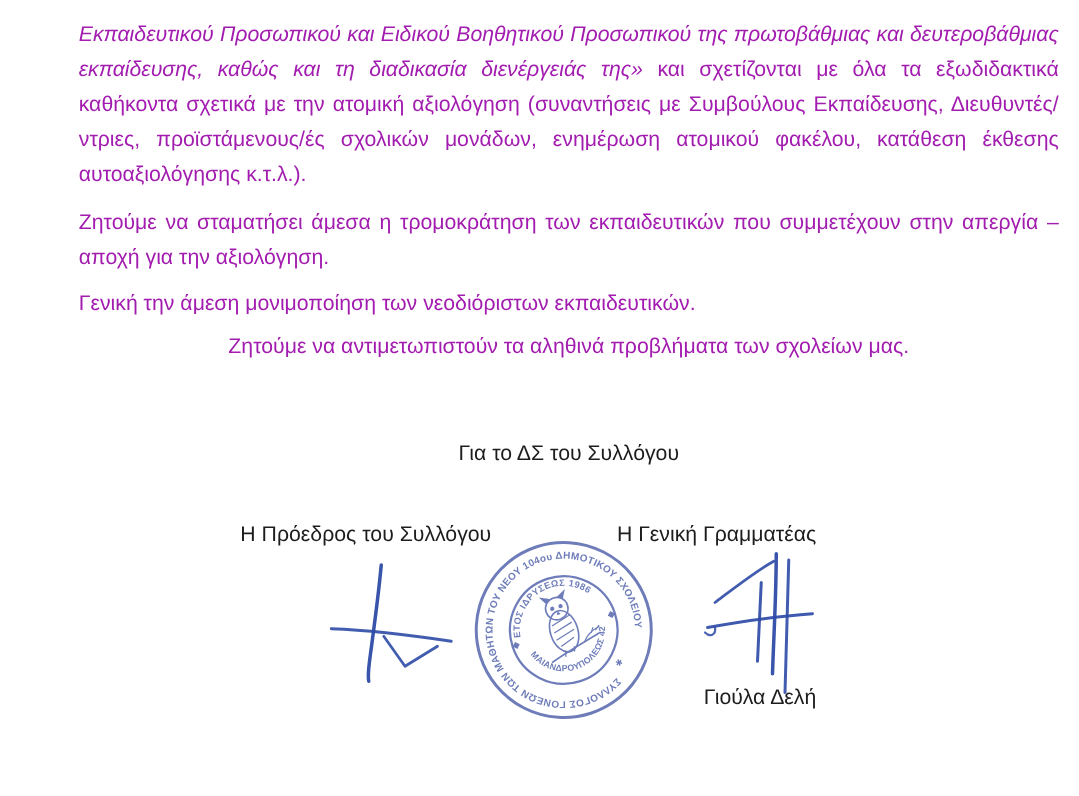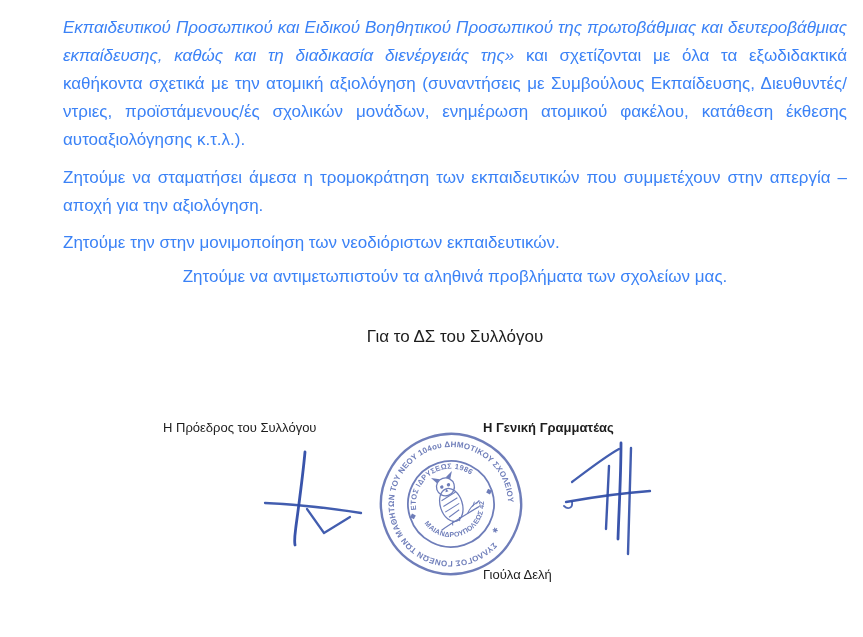--- a/index.html
+++ b/index.html
@@ -18,51 +18,51 @@
   .content {
     position: absolute;
     left: 63px;
     top: 0;
     width: 784px;
   }
   .para {
     font-size: 17px;
     line-height: 28px;
     text-align: justify;
-    color: #3b82f6;
+    color: #a21caf;
   }
   .p1 { margin-top: 14px; }
   .p1 .it { font-style: italic; }
   .p2 { margin-top: 10px; }
   .p3 { margin-top: 9px; text-align: left; }
   .p4 { margin-top: 6px; text-align: center; }
   .closing {
-    margin-top: 32px;
+    margin-top: 58px;
     font-size: 17px;
     line-height: 28px;
     text-align: center;
   }
   .sig-block {
     position: absolute;
     left: 63px;
     top: 410px;
     width: 784px;
     height: 220px;
   }
   .sig-title, .sig-name {
     position: absolute;
-    font-size: 13px;
+    font-size: 17px;
     line-height: 24px;
-    text-align: left;
+    text-align: right;
     white-space: nowrap;
   }
   .sig-title-left  { left: 100px; top: 6px;  width: 230px; }
-  .sig-title-right { left: 420px; top: 6px;  width: 170px; font-weight: bold; }
+  .sig-title-right { left: 420px; top: 6px;  width: 170px; }
   .sig-name-left   { left: 100px; top: 146px; width: 230px; }
-  .sig-name-right  { left: 420px; top: 153px; width: 170px; }
+  .sig-name-right  { left: 420px; top: 136px; width: 170px; }
   .sig-svg { position: absolute; }
   .sig-svg-left  { left: 195px; top: 36px; }
   .sig-svg-right { left: 497px; top: 26px; }
   .stamp-wrap {
     position: absolute;
     left: 313px;
     top: 19px;
     width: 150px;
     height: 150px;
     opacity: 0.88;
@@ -73,21 +73,21 @@
 <body>
 
 <div class="page">
 
   <div class="content">
 
     <p class="para p1"><span class="it">Εκπαιδευτικού Προσωπικού και Ειδικού Βοηθητικού Προσωπικού της πρωτοβάθμιας και δευτεροβάθμιας εκπαίδευσης, καθώς και τη διαδικασία διενέργειάς της»</span><span> και σχετίζονται με όλα τα εξωδιδακτικά καθήκοντα σχετικά με την ατομική αξιολόγηση (συναντήσεις με Συμβούλους Εκπαίδευσης, Διευθυντές/ντριες, προϊστάμενους/ές σχολικών μονάδων, ενημέρωση ατομικού φακέλου, κατάθεση έκθεσης αυτοαξιολόγησης κ.τ.λ.).</span></p>
 
     <p class="para p2">Ζητούμε να σταματήσει άμεσα η τρομοκράτηση των εκπαιδευτικών που συμμετέχουν στην απεργία – αποχή για την αξιολόγηση.</p>
 
-    <p class="para p3">Ζητούμε την στην μονιμοποίηση των νεοδιόριστων εκπαιδευτικών.</p>
+    <p class="para p3">Γενική την άμεση μονιμοποίηση των νεοδιόριστων εκπαιδευτικών.</p>
 
     <p class="para p4">Ζητούμε να αντιμετωπιστούν τα αληθινά προβλήματα των σχολείων μας.</p>
 
     <p class="closing">Για το ΔΣ του Συλλόγου</p>
 
   </div>
 
   <div class="sig-block">
 
     <div class="sig-title sig-title-left">Η Πρόεδρος του Συλλόγου</div>

